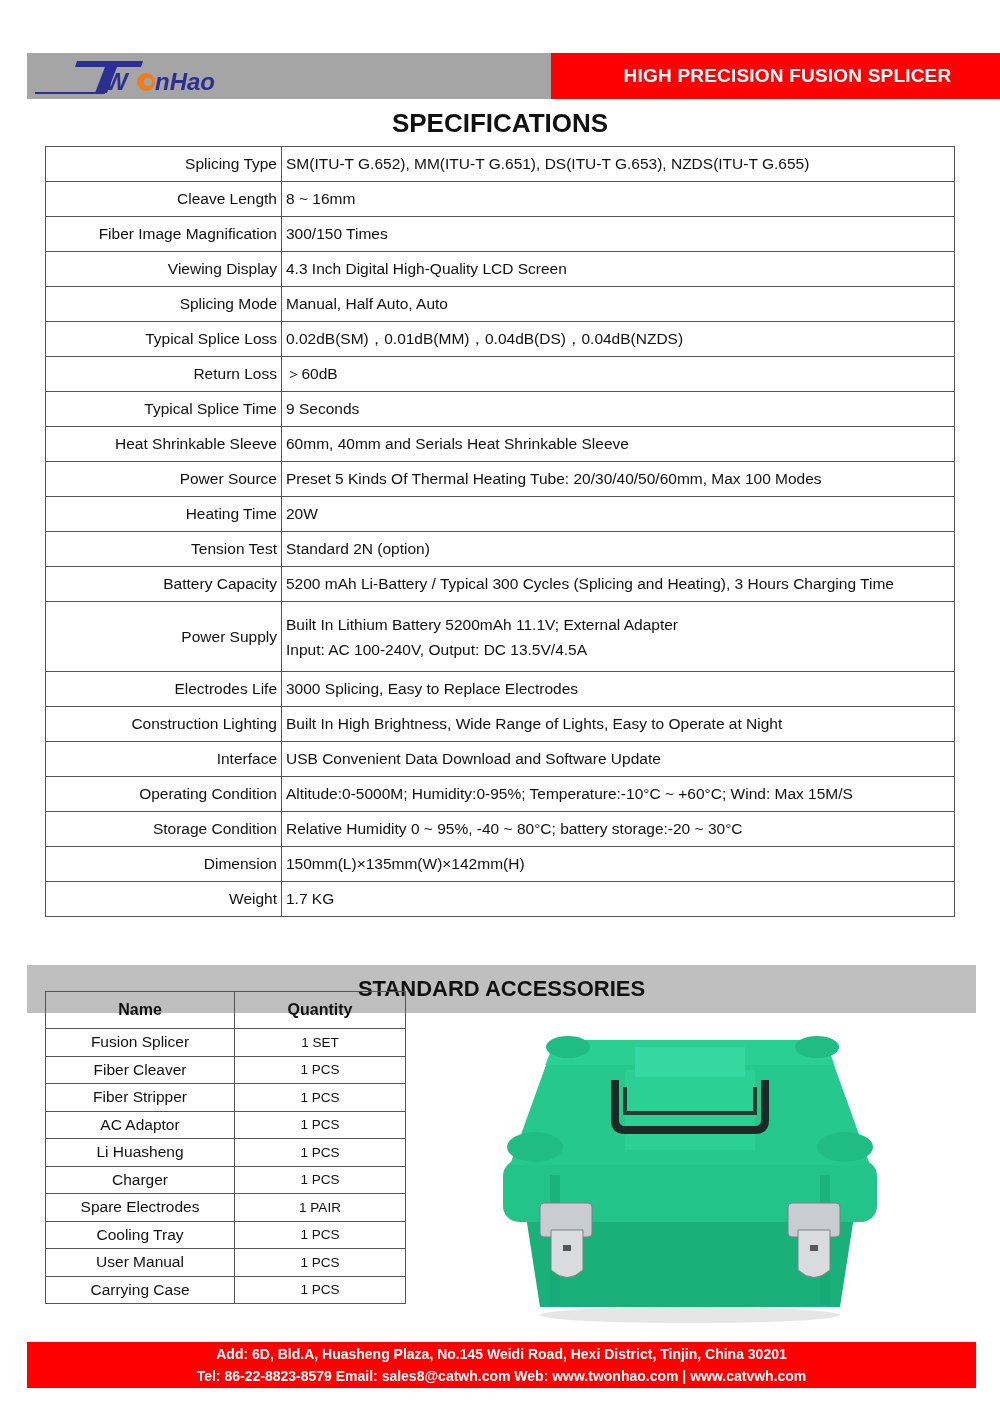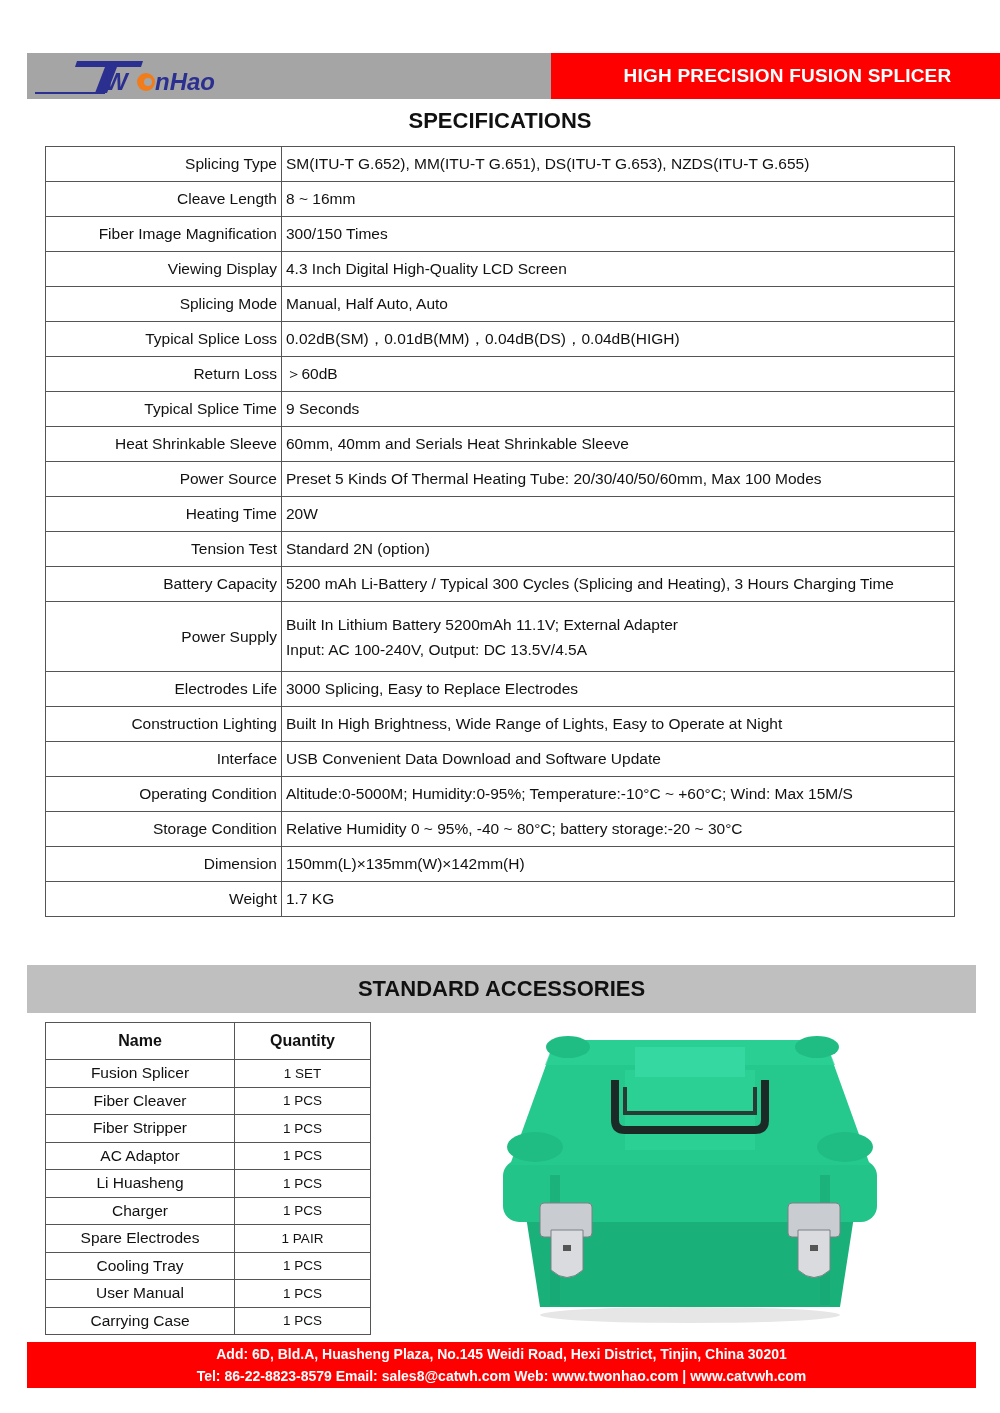--- a/index.html
+++ b/index.html
@@ -7,37 +7,37 @@
          font-family: "Liberation Sans", sans-serif; color: #111; }
 
   
   .header { position: absolute; left: 27px; top: 53px; width: 949px; height: 46px; background: #a5a5a5; }
   .header-red { position: absolute; left: 551px; top: 53px; width: 425px; height: 46px; background: #fe0000;
                 display: flex; align-items: center; justify-content: center; padding-left: 24px; }
   .header-red span { color: #fff; font-weight: bold; font-size: 19px; letter-spacing: 0.2px; }
   .logo { position: absolute; left: 35px; top: 57px; width: 210px; height: 40px; }
 
   .spec-title { position: absolute; left: 0; width: 1000px; top: 108px; text-align: center;
-                font-weight: bold; font-size: 22px; color: #111; }
+                font-weight: bold; font-size: 26px; color: #111; }
 
   
   table.spec { position: absolute; left: 45px; top: 146px; width: 910px; border-collapse: collapse;
                font-size: 15.5px; }
   table.spec td { border: 1px solid #555; height: 34px; padding: 0 4px; vertical-align: middle; }
   table.spec td.k { width: 227px; text-align: right; }
   table.spec td.v { text-align: left; }
   table.spec tr.tall td { height: 69px; }
   .v-line { display: block; line-height: 25px; }
 
   
   .acc-bar { position: absolute; left: 27px; top: 965px; width: 949px; height: 48px; background: #bfbfbf;
              display: flex; align-items: center; justify-content: center; }
   .acc-bar span { font-weight: bold; font-size: 22px; color: #111; }
 
-  table.acc { position: absolute; left: 45px; top: 1022px; width: 326px; border-collapse: collapse;
+  table.acc { position: absolute; left: 45px; top: 991px; width: 361px; border-collapse: collapse;
               font-size: 15.5px; }
   table.acc th, table.acc td { border: 1px solid #555; text-align: center; vertical-align: middle; padding: 0; }
   table.acc th { height: 36px; font-weight: bold; font-size: 16px; }
   table.acc td { height: 26.5px; }
   table.acc td.q { font-size: 13.5px; }
   table.acc .c1 { width: 188px; }
 
   .case { position: absolute; left: 465px; top: 1025px; width: 450px; height: 300px; }
 
   
@@ -81,21 +81,21 @@
       <tr>
         <td class="k">Viewing Display</td>
         <td class="v">4.3 Inch Digital High-Quality LCD Screen</td>
       </tr>
       <tr>
         <td class="k">Splicing Mode</td>
         <td class="v">Manual, Half Auto, Auto</td>
       </tr>
       <tr>
         <td class="k">Typical Splice Loss</td>
-        <td class="v">0.02dB(SM)，0.01dB(MM)，0.04dB(DS)，0.04dB(HIGH)</td>
+        <td class="v">0.02dB(SM)，0.01dB(MM)，0.04dB(DS)，0.04dB(NZDS)</td>
       </tr>
       <tr>
         <td class="k">Return Loss</td>
         <td class="v">＞60dB</td>
       </tr>
       <tr>
         <td class="k">Typical Splice Time</td>
         <td class="v">9 Seconds</td>
       </tr>
       <tr>

